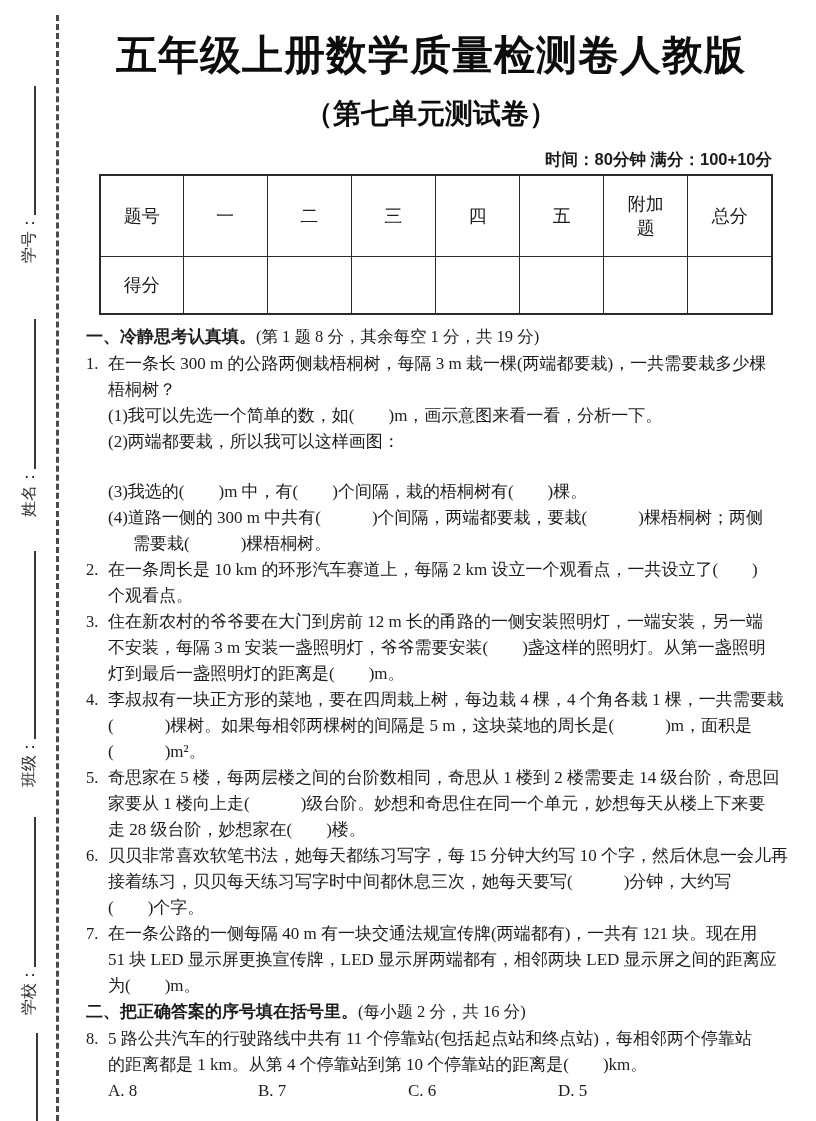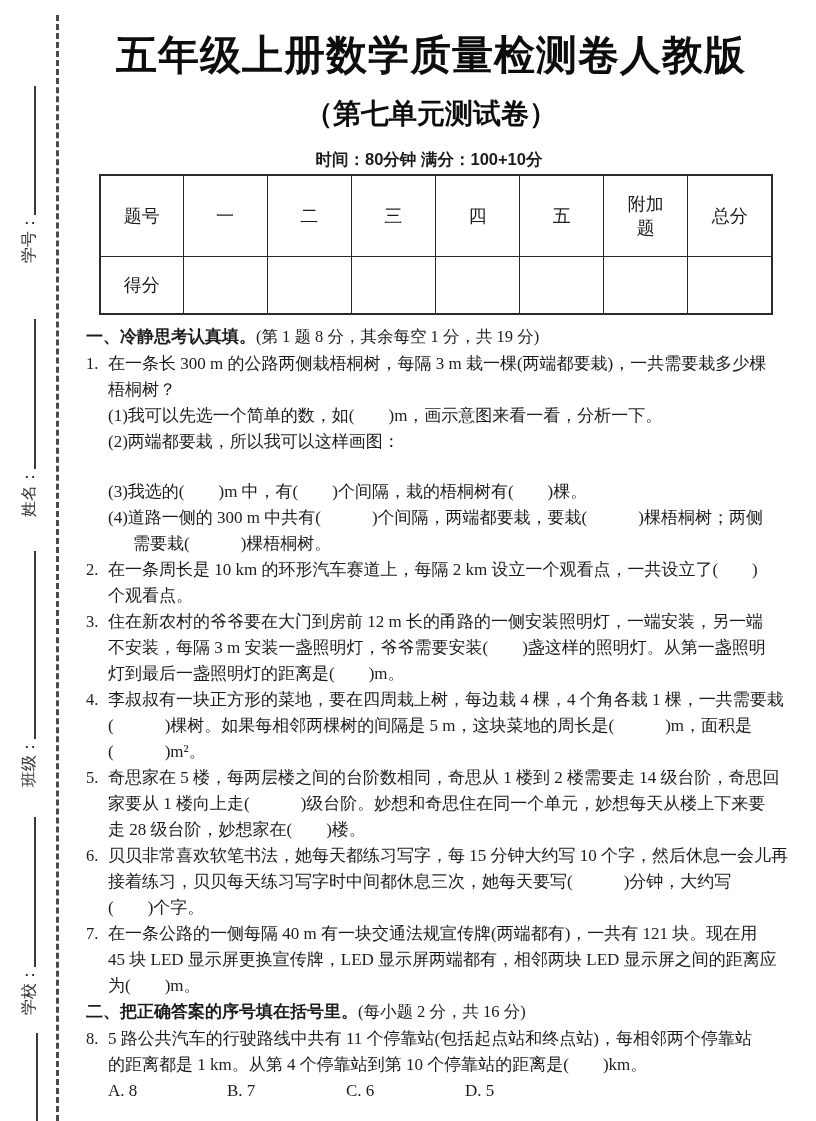--- a/index.html
+++ b/index.html
@@ -39,21 +39,21 @@
   .title {
     text-align: center; font-family: "Liberation Sans","DejaVu Sans",sans-serif;
     font-weight: bold; font-size: 41px; letter-spacing: 1px; color:#0d0d0d;
     margin-bottom: 12px; white-space: nowrap;
   }
   .subtitle {
     text-align: center; font-family: "Liberation Sans","DejaVu Sans",sans-serif;
     font-weight: bold; font-size: 28px; color:#0d0d0d; margin-bottom: 16px;
   }
   .meta {
-    text-align: center; font-family: "Liberation Sans","DejaVu Sans",sans-serif;
+    text-align: right; font-family: "Liberation Sans","DejaVu Sans",sans-serif;
     font-weight: bold; font-size: 16.5px; margin-bottom: 3px; padding-right: 4px;
   }
   
   table.score {
     margin-left: 13px; width: 674px;
     border-collapse: collapse; table-layout: fixed;
     border: 2.5px solid #2b2b2b; font-size: 18px;
   }
   table.score td {
     border: 1.5px solid #2b2b2b; height: 39px;
@@ -67,21 +67,21 @@
     font-family: Liberation Mono, monospace;
     font-weight: bold; font-size: 17px;
   }
   .sec-heading .sh-note { font-size: 16.5px; }
   .question { display: flex; }
   .q-num { width: 22px; flex: 0 0 22px; line-height: 26px; font-size: 16.5px; }
   .q-body { flex: 1; min-width: 0; }
   .q-line { line-height: 26px; height: 26px; white-space: nowrap; }
   .q-line.indent { padding-left: 25px; }
   .q-line.spacer { height: 24px; }
-  .options { display: flex; line-height: 26px; height: 26px; }
+  .options { display: flex; line-height: 26px; height: 26px; gap: 31px; }
   .options .opt { width: 119px; flex: 0 0 119px; white-space: nowrap; }
   .options .opt:last-child { flex: 0 0 auto; }
   
   .footer {
     position: absolute; left: 0; right: 0; bottom: 10px;
     text-align: center; font-size: 15px; letter-spacing: 4px; color:#2a2a2a;
   }
 </style>
 </head>
 <body>
@@ -190,21 +190,21 @@
           <div class="q-body">
             <div class="q-line">贝贝非常喜欢软笔书法，她每天都练习写字，每 15 分钟大约写 10 个字，然后休息一会儿再</div>
             <div class="q-line">接着练习，贝贝每天练习写字时中间都休息三次，她每天要写(　　　)分钟，大约写</div>
             <div class="q-line">(　　)个字。</div>
           </div>
         </div>
         <div class="question">
           <span class="q-num">7.</span>
           <div class="q-body">
             <div class="q-line">在一条公路的一侧每隔 40 m 有一块交通法规宣传牌(两端都有)，一共有 121 块。现在用</div>
-            <div class="q-line">45 块 LED 显示屏更换宣传牌，LED 显示屏两端都有，相邻两块 LED 显示屏之间的距离应</div>
+            <div class="q-line">51 块 LED 显示屏更换宣传牌，LED 显示屏两端都有，相邻两块 LED 显示屏之间的距离应</div>
             <div class="q-line">为(　　)m。</div>
           </div>
         </div>
         <div class="sec-heading"><span class="sh-bold">二、把正确答案的序号填在括号里。</span><span class="sh-note">(每小题 2 分，共 16 分)</span></div>
         <div class="question">
           <span class="q-num">8.</span>
           <div class="q-body">
             <div class="q-line">5 路公共汽车的行驶路线中共有 11 个停靠站(包括起点站和终点站)，每相邻两个停靠站</div>
             <div class="q-line">的距离都是 1 km。从第 4 个停靠站到第 10 个停靠站的距离是(　　)km。</div>
             <div class="options">

